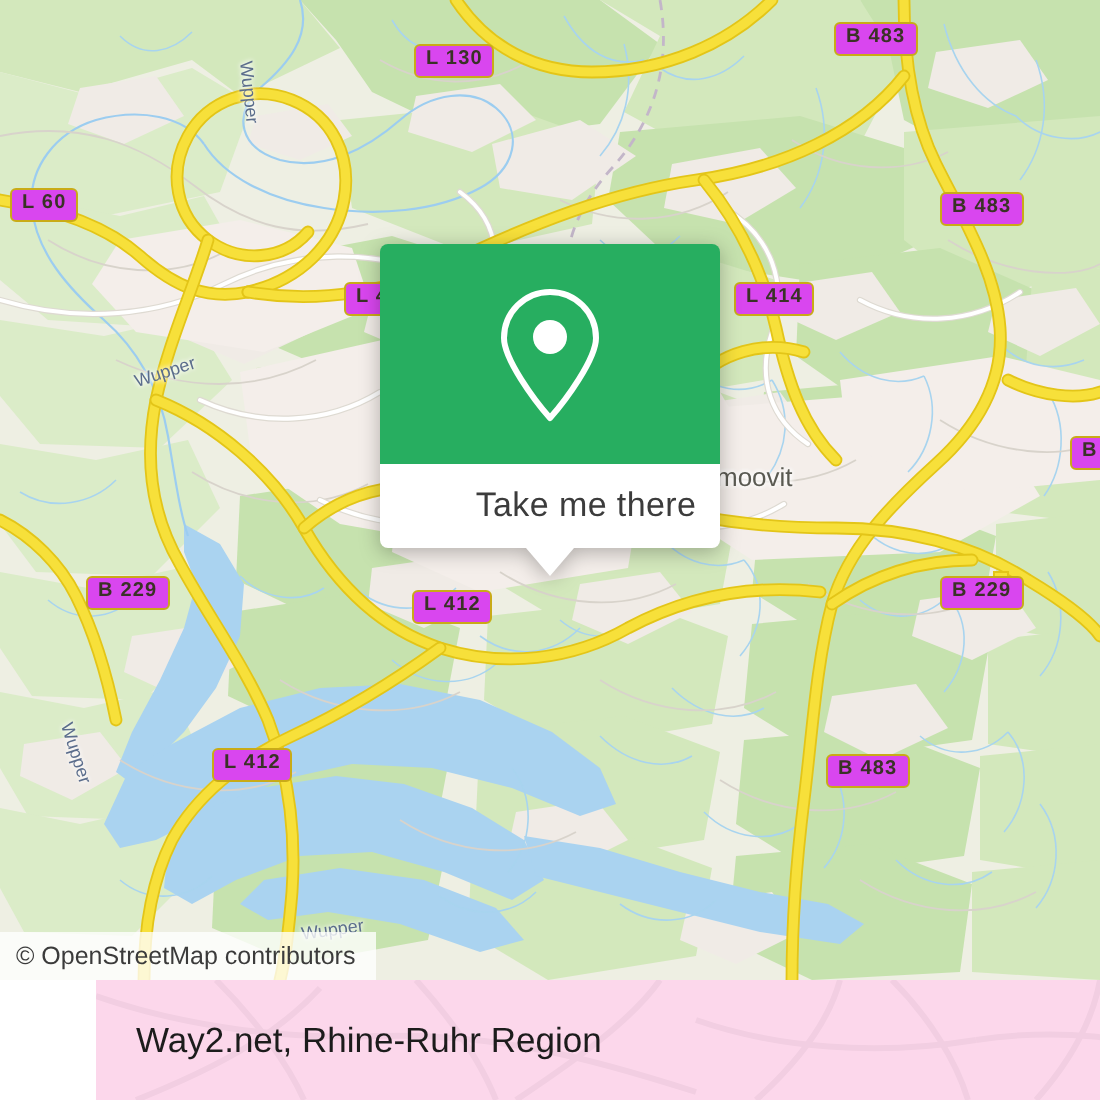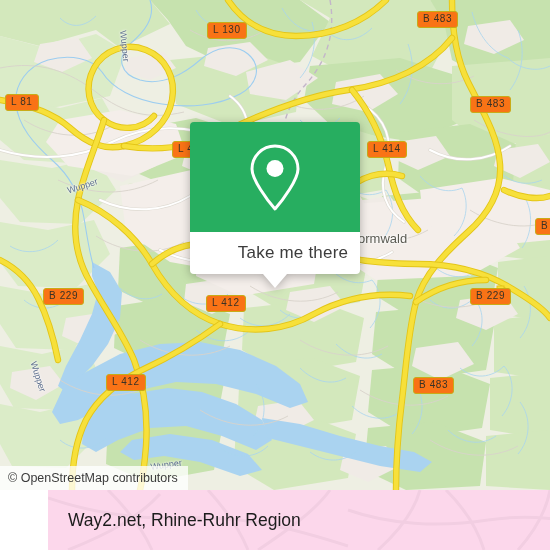--- a/index.html
+++ b/index.html
@@ -24,27 +24,27 @@
     left: 0; top: 0;
     width: 550px; height: 490px;
     overflow: hidden;
     background: #eceee3;
   }
   #map-canvas { position:absolute; left:0; top:0; }
 
   
   .shield {
     position: absolute;
-    background: #f97316;
+    background: #d946ef;
     border: 1px solid #c9ab18;
     border-radius: 3px;
     color: #3a3226;
     font-family: "Liberation Sans", sans-serif;
     font-size: 10px;
-    font-weight: normal;
+    font-weight: bold;
     letter-spacing: 0.6px;
     padding: 1px 5px 2px 5px;
     line-height: 12px;
     white-space: nowrap;
     box-sizing: border-box;
   }
 
   
   .place-label {
     position: absolute;
@@ -427,34 +427,34 @@
 
       <path class="majorCase" d="M416,302 C436,288 460,280 486,280"></path>
       <path class="major" d="M416,302 C436,288 460,280 486,280"></path>
 
       <rect x="497" y="286" width="7" height="7" fill="#f7e03a" stroke="#e3c518" stroke-width="1"></rect>
       <rect x="349" y="225" width="6" height="6" fill="#f7e03a" stroke="#e3c518" stroke-width="1"></rect>
       <rect x="293" y="172" width="6" height="6" fill="#f7e03a" stroke="#e3c518" stroke-width="1"></rect>
     </svg>
 
     <div>
-      <div class="place-label" style="left:358px; top:231px;">ormwald</div>
+      <div class="place-label" style="left:358px; top:231px;">moovit</div>
     </div>
 
     <div>
       <div class="water-label" style="left:128px; top:30px; transform:rotate(84deg); transform-origin:0 0;">Wupper</div>
       <div class="water-label" style="left:66px; top:186px; transform:rotate(-18deg); transform-origin:0 0;">Wupper</div>
       <div class="water-label" style="left:38px; top:360px; transform:rotate(72deg); transform-origin:0 0;">Wupper</div>
       <div class="water-label" style="left:150px; top:462px; transform:rotate(-8deg); transform-origin:0 0;">Wupper</div>
     </div>
 
     <div>
       <div class="shield" style="left:207px; top:22px;">L 130</div>
       <div class="shield" style="left:417px; top:11px;">B 483</div>
-      <div class="shield" style="left:5px;   top:94px;">L 81</div>
+      <div class="shield" style="left:5px;   top:94px;">L 60</div>
       <div class="shield" style="left:470px; top:96px;">B 483</div>
       <div class="shield" style="left:367px; top:141px;">L 414</div>
       <div class="shield" style="left:172px; top:141px;">L 4</div>
       <div class="shield" style="left:535px; top:218px;">B 4</div>
       <div class="shield" style="left:43px;  top:288px;">B 229</div>
       <div class="shield" style="left:206px; top:295px;">L 412</div>
       <div class="shield" style="left:470px; top:288px;">B 229</div>
       <div class="shield" style="left:106px; top:374px;">L 412</div>
       <div class="shield" style="left:413px; top:377px;">B 483</div>
     </div>

